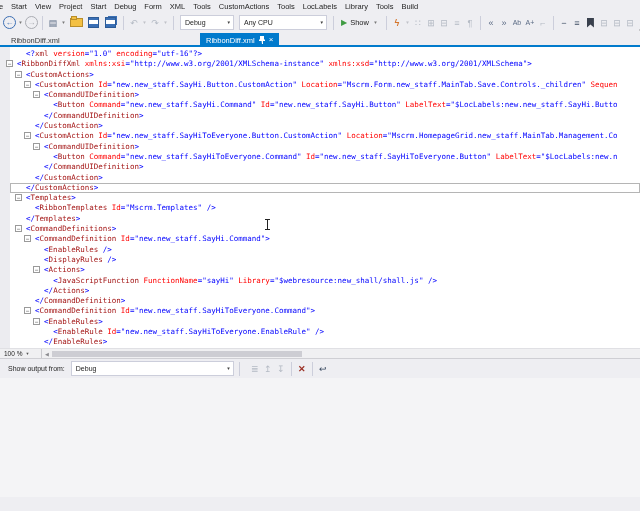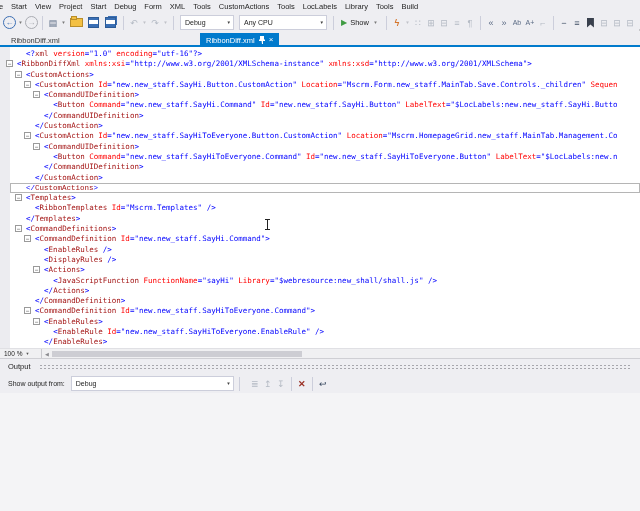--- a/index.html
+++ b/index.html
@@ -39,21 +39,21 @@
   .tab.inactive{left:5px;color:#3b3b3b;}
   .tab.active{left:200px;background:#007acc;color:#fff;gap:4px;}
   .blueline{position:absolute;left:0;right:0;bottom:0;height:2px;background:#007acc;}
   .tab .close{font-size:8px;line-height:8px;}
   
   .editor{position:relative;height:301px;background:#fff;overflow:hidden;}
   .ind-margin{position:absolute;left:0;top:0;bottom:0;width:10px;background:#ececf0;}
   .code{position:absolute;left:10px;top:2px;right:0;font-family:"DejaVu Sans Mono",monospace;
         font-size:7.5px;line-height:10.3px;white-space:pre;}
   .code-line{position:relative;height:10.3px;padding-left:7px;}
-  .code-line.current{box-shadow:inset 0 0 0 1px #b5b5b5;font-family:Liberation Mono, monospace;}
+  .code-line.current{box-shadow:inset 0 0 0 1px #b5b5b5;}
   .fold{position:absolute;top:1px;width:7px;height:7px;border:1px solid #9a9a9a;background:#fff;
         font-size:6px;line-height:6px;text-align:center;color:#555;box-sizing:border-box;}
   .xd{color:#0000ff;}.xe{color:#a31515;}.xa{color:#ff0000;}.xv{color:#0000ff;}
   .ibeam{position:absolute;left:264px;top:172px;width:7px;height:11px;}
   .ibeam div{position:absolute;background:#222;}
   .ibeam .v{left:3px;top:0;width:1px;height:11px;}
   .ibeam .t{left:1px;top:0;width:5px;height:1px;}
   .ibeam .b{left:1px;top:10px;width:5px;height:1px;}
   
   .hrow{height:10px;background:#f0f0f2;border-top:1px solid #e0e0e4;display:flex;align-items:center;box-sizing:border-box;}
@@ -178,24 +178,20 @@
   <div class="hrow">
     <div class="zoomcombo">
       <span>100 %</span>
       <span class="ccaret">▼</span>
     </div>
     <span class="harrow">◀</span>
     <div class="hthumb"></div>
   </div>
 
   <div class="output">
-    <div class="out-head">
-      <span class="out-title">Output</span>
-      <div class="grip"></div>
-    </div>
     <div class="out-toolbar">
       <span class="out-label">Show output from:</span>
       <span class="combo w155">
         <span>Debug</span>
         <span class="ccaret">▼</span>
       </span>
       <span class="sep"></span>
       <div class="out-icons">
         <span class="tbi grayed">≣</span>
         <span class="tbi grayed">↥</span>

